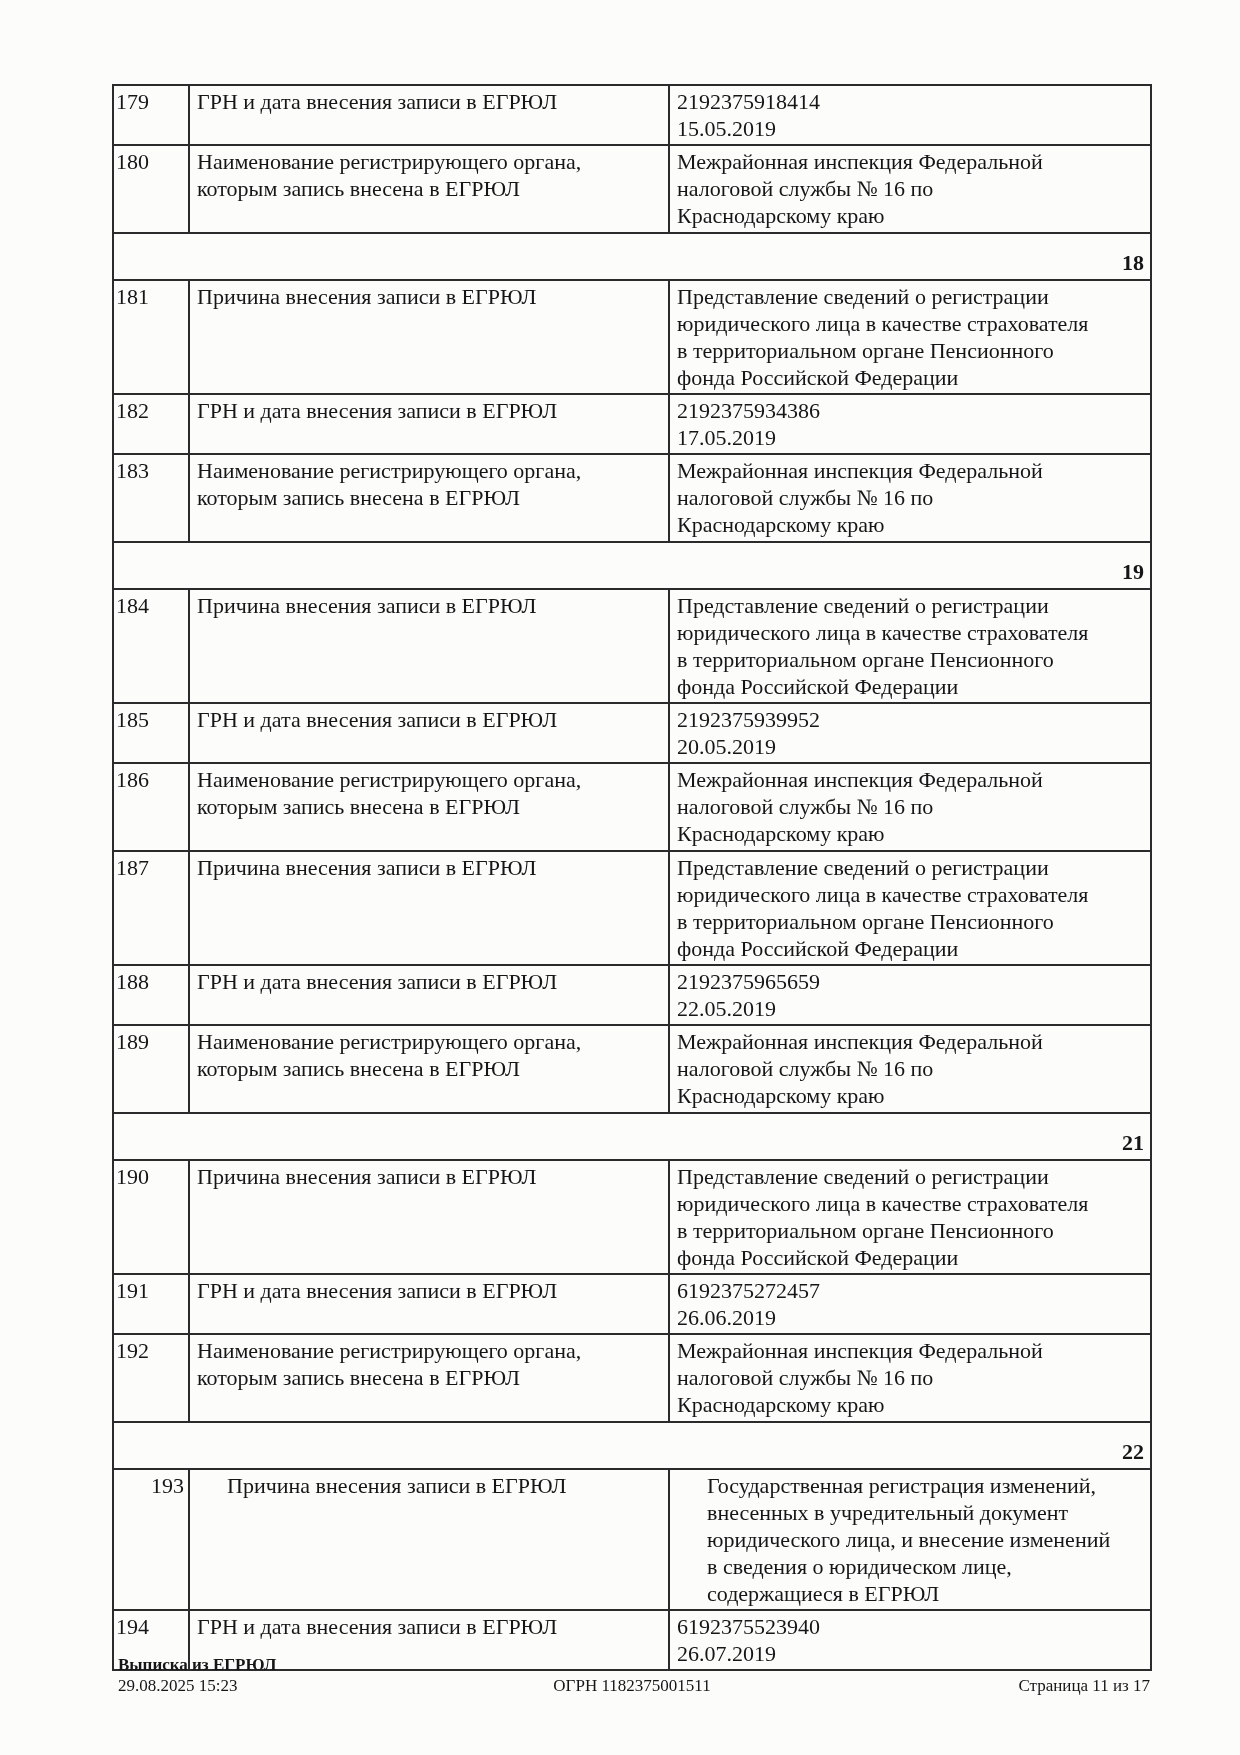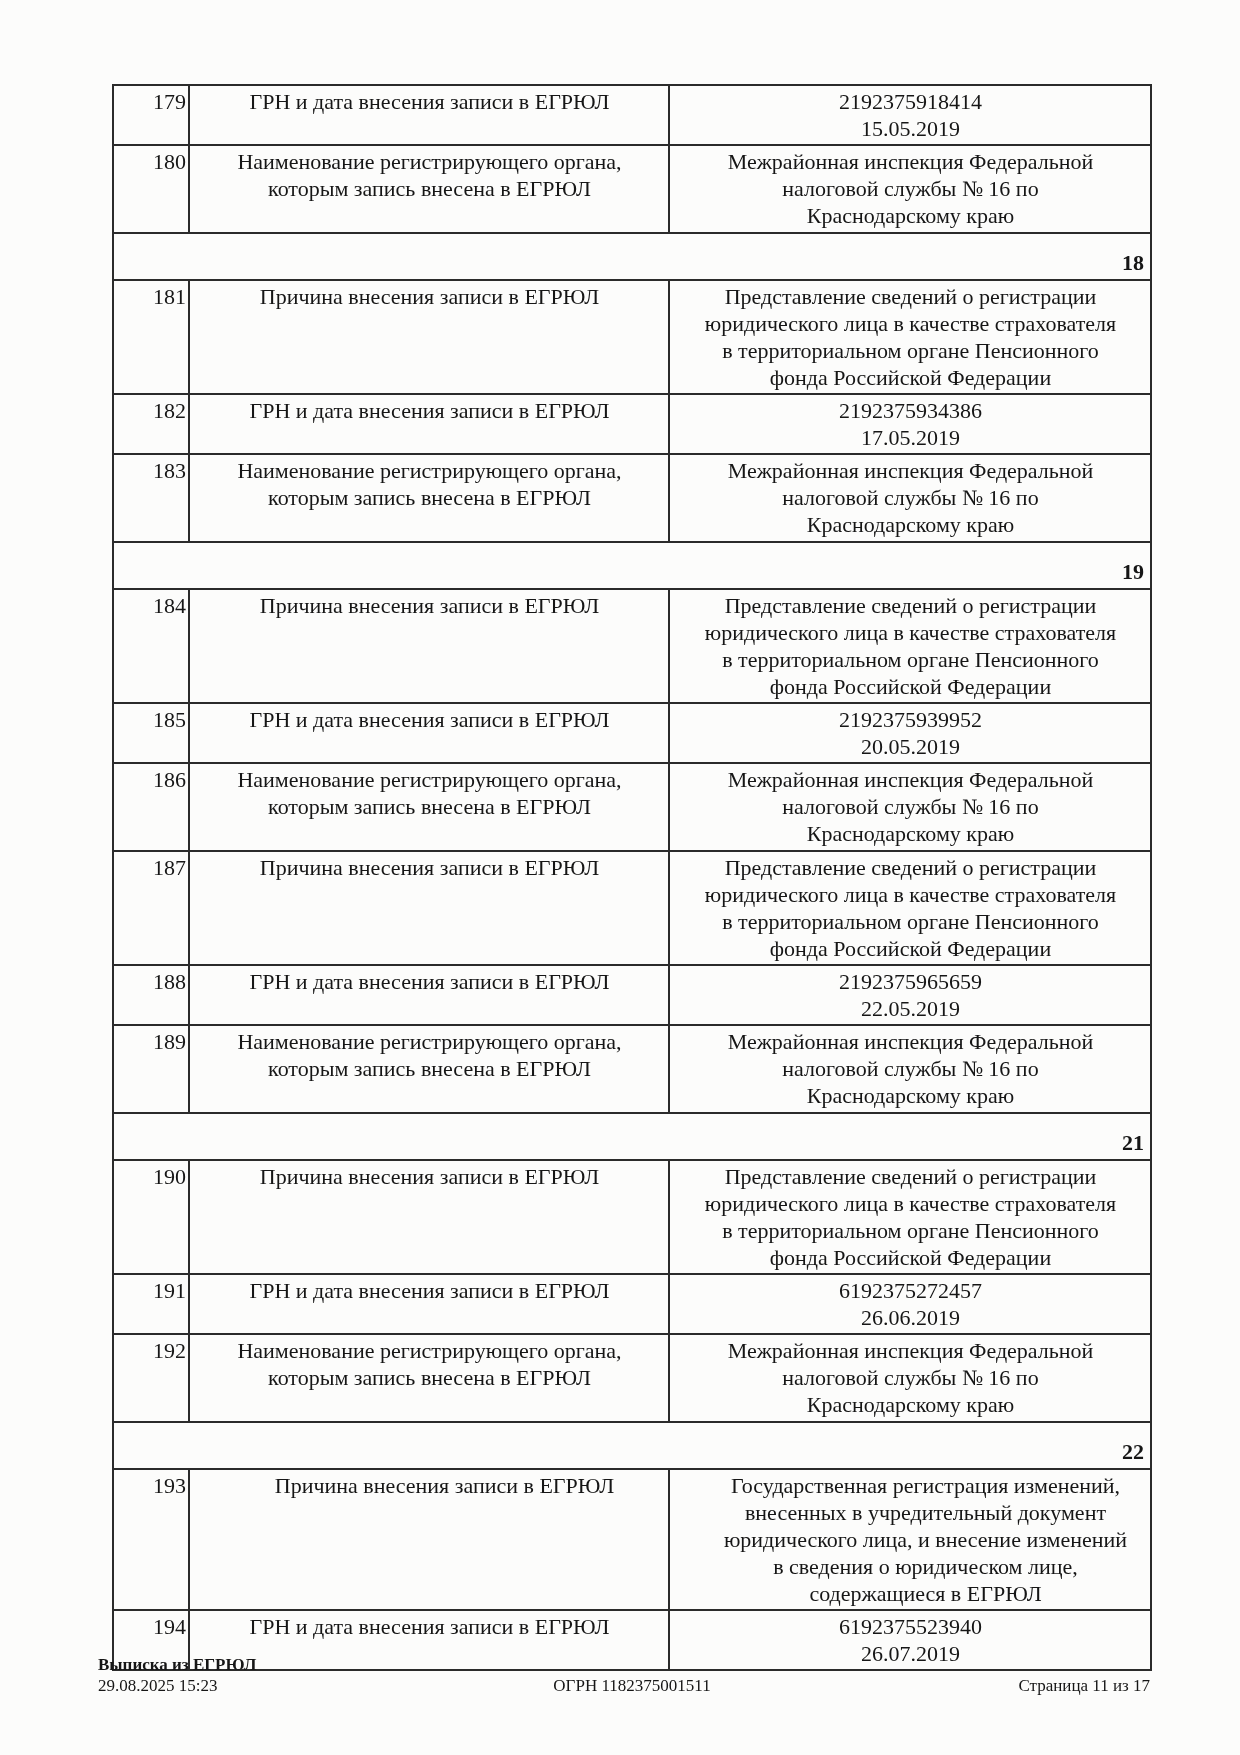--- a/index.html
+++ b/index.html
@@ -18,45 +18,44 @@
     table-layout: fixed;
     font-size: 22px;
     line-height: 27px;
   }
   .doc-table td {
     border: 2px solid #2b2b2b;
     vertical-align: top;
     padding: 2px 6px 2px 7px;
     white-space: pre-line;
     overflow: hidden;
-    text-align: center;
   }
   .col-num   { width: 76px; }
   .col-label { width: 480px; }
   .col-value { width: 482px; }
-  td.num { text-align: right; padding-left: 2px; padding-right: 2px; }
+  td.num { text-align: left; padding-left: 2px; padding-right: 2px; }
   tr.h2 td { height: 54px; }
   tr.h3 td { height: 82px; }
   tr.h4 td { height: 104px; }
   tr.h5 td { height: 132px; padding-left: 37px; }
   tr.sec td {
     height: 29px;
     text-align: right;
     font-weight: bold;
     padding-top: 15px; padding-bottom: 1px;
   }
   .footer {
     position: absolute;
     left: 0; top: 1654px;
     width: 1240px;
     font-size: 17px;
     line-height: 21px;
   }
   .footer-left {
-    position: absolute; left: 98px; top: 0;
+    position: absolute; left: 118px; top: 0;
   }
   .footer-title { font-weight: bold; }
   .footer-center {
     position: absolute; left: 0; top: 21px;
     width: 1240px; text-align: center; margin-left: 12px;
   }
   .footer-right {
     position: absolute; right: 90px; top: 21px;
     text-align: center;
   }

